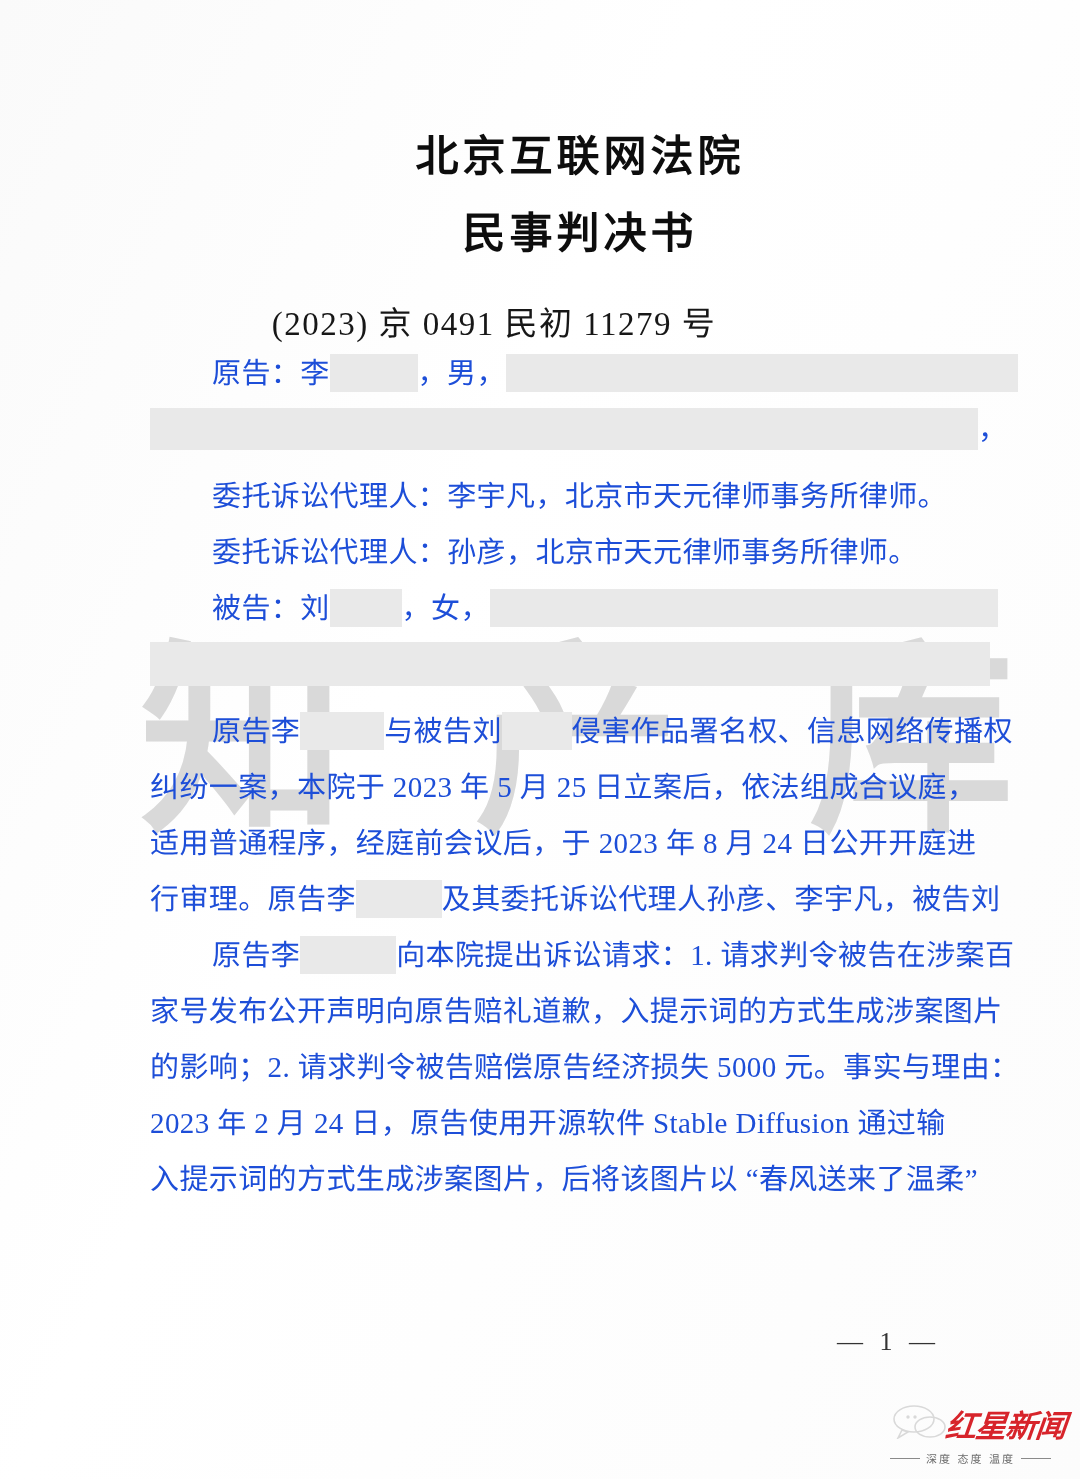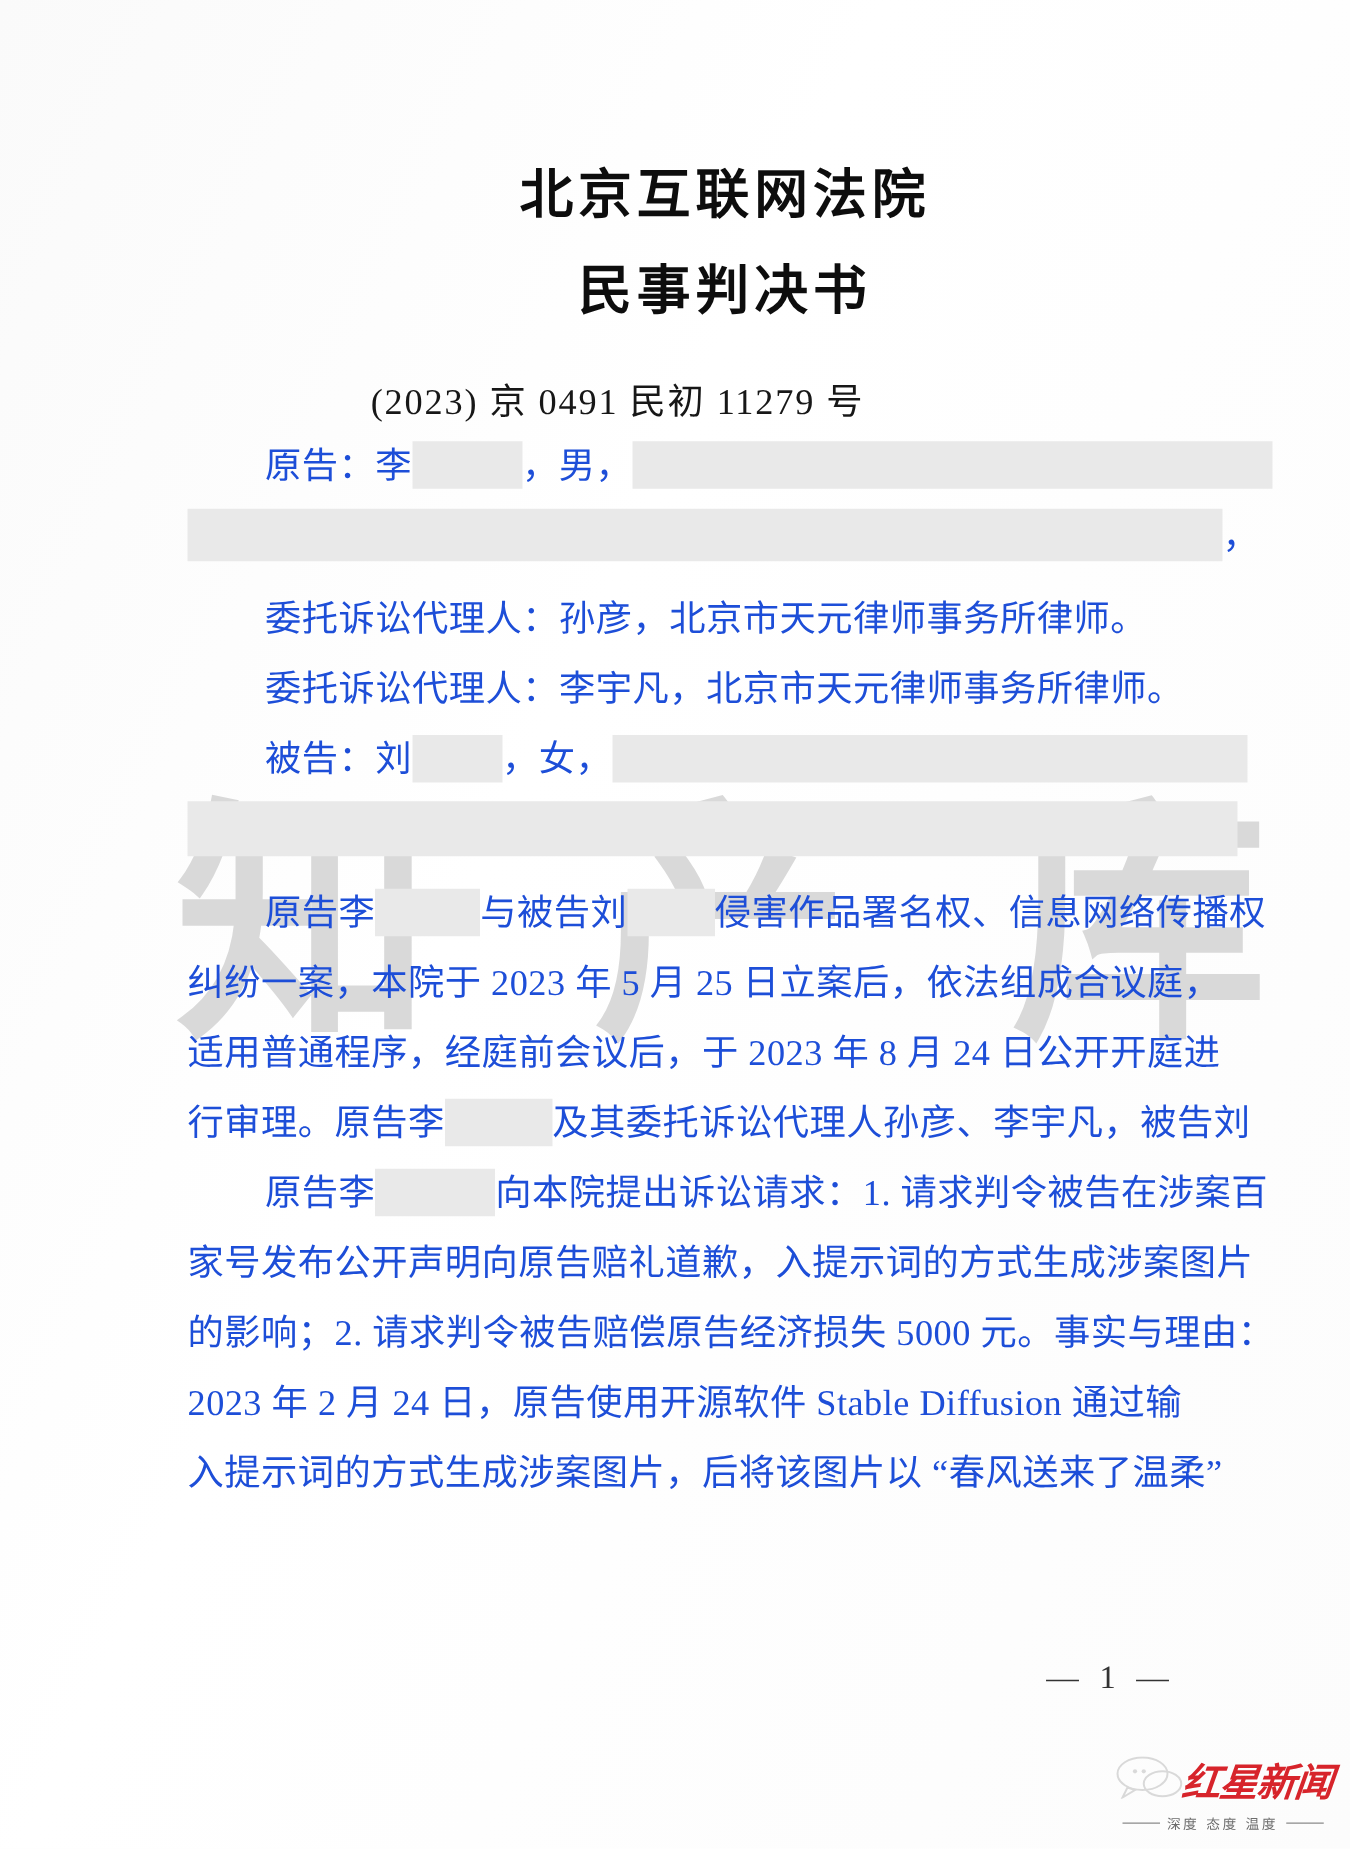--- a/index.html
+++ b/index.html
@@ -81,21 +81,21 @@
     line-height: 1.42;
   }
 
   
   .case-no {
     position: absolute;
     top: 297px;
     left: 0;
     width: 948px;
     text-align: center;
-    font-size: 29px;
+    font-size: 33px;
     letter-spacing: 1.5px;
     color: #171717;
     z-index: 3;
     padding-left: 40px;
     box-sizing: border-box;
   }
 
   
   .body-block {
     position: absolute;
@@ -179,21 +179,20 @@
     color: #d7242b;
     letter-spacing: -1px;
     position: relative;
     z-index: 2;
     font-style: italic;
     transform: skewX(-6deg);
   }
   .logo-tag {
     display: flex;
     align-items: center;
-    justify-content: center;
     gap: 6px;
     margin-top: 1px;
     font-family: "DejaVu Sans", sans-serif;
     font-size: 11px;
     color: #6d6d6d;
     letter-spacing: 2px;
   }
   .logo-tag .rule {
     width: 30px;
     height: 1px;
@@ -226,22 +225,22 @@
     <div class="line indent">
       <span>原告：李</span><span class="redact w-name"></span><span>，男，</span><span class="redact" style="width:512px"></span>
     </div>
 
     <div class="line">
       <span class="redact" style="width:828px;height:42px"></span><span>，</span>
     </div>
 
     <div class="para-spacer"></div>
 
+    <div class="line indent">委托诉讼代理人：李宇凡，北京市天元律师事务所律师。</div>
     <div class="line indent">委托诉讼代理人：孙彦，北京市天元律师事务所律师。</div>
-    <div class="line indent">委托诉讼代理人：李宇凡，北京市天元律师事务所律师。</div>
 
     <div class="line indent">
       <span>被告：刘</span><span class="redact w-name2"></span><span>，女，</span><span class="redact" style="width:508px"></span>
     </div>
 
     <div class="line">
       <span class="redact" style="width:840px;height:44px"></span>
     </div>
 
     <div class="para-spacer"></div>

